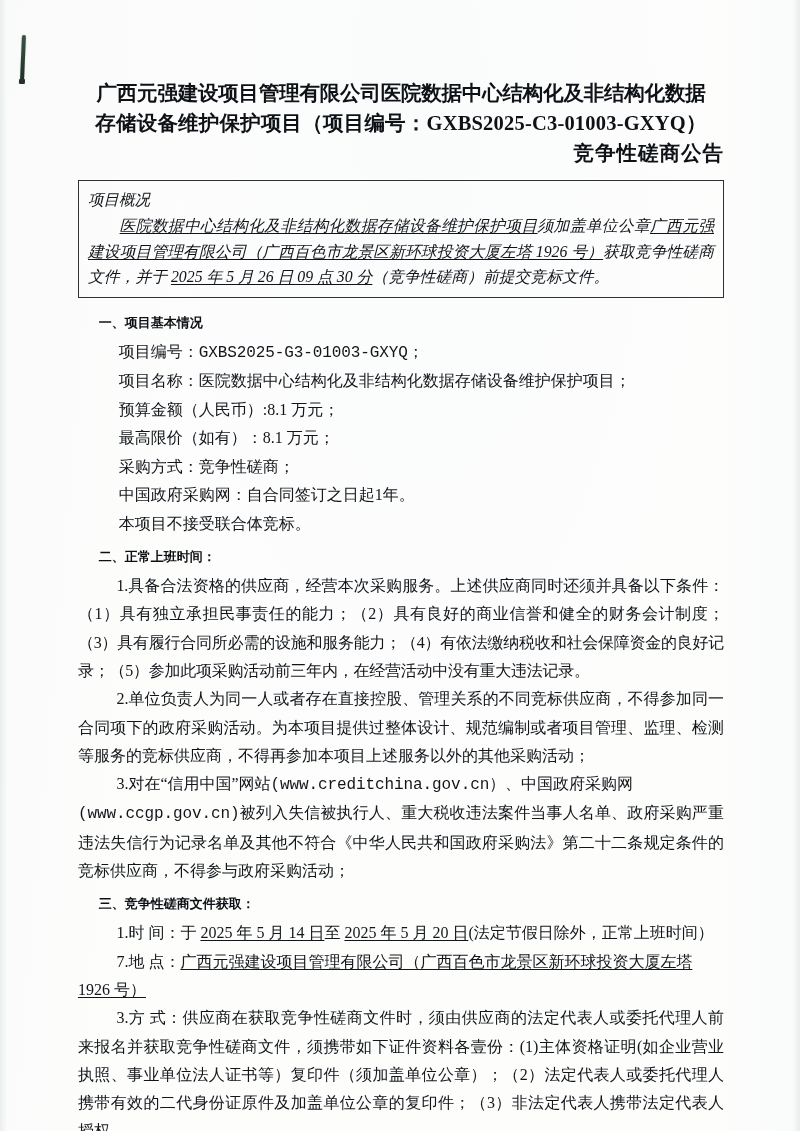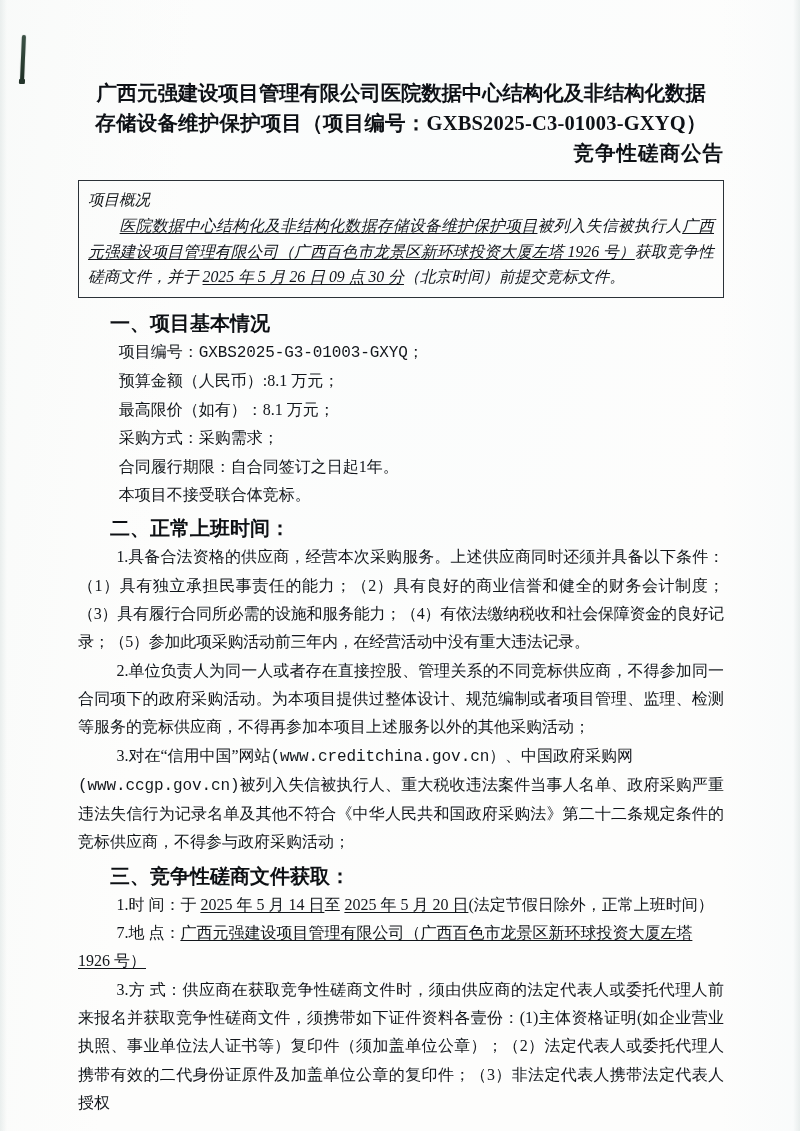--- a/index.html
+++ b/index.html
@@ -103,21 +103,21 @@
     text-justify: inter-ideograph;
     text-indent: 2em;
     margin: 0;
     color: #10141a;
     font-weight: 500;
   }
   .u { text-decoration: underline; text-underline-offset: 2px; }
 
   
   .sec-head {
-    font-size: 20px;
+    font-size: 13px;
     font-weight: bold;
     line-height: 28px;
     text-indent: 1.6em;
     margin: 5px 0 1px 0;
     color: #0d1014;
   }
   p.body {
     font-size: 16px;
     line-height: 28.3px;
     margin: 0;
@@ -147,32 +147,33 @@
   <div class="content">
 
     <h1 class="doc-title">
       <span class="tline l1">广西元强建设项目管理有限公司医院数据中心结构化及非结构化数据</span>
       <span class="tline l2">存储设备维护保护项目（项目编号：GXBS2025-C3-01003-GXYQ）</span>
       <span class="tline l3">竞争性磋商公告</span>
     </h1>
 
     <div class="overview-box">
       <div class="overview-label">项目概况</div>
-      <p class="overview-body"><span class="u">医院数据中心结构化及非结构化数据存储设备维护保护项目</span><span>被列入失信被执行人</span><span class="u">广西元强建设项目管理有限公司（广西百色市龙景区新环球投资大厦左塔 1926 号）</span><span>获取竞争性磋商文件，并于 </span><span class="u">2025 年 5 月 26 日 09 点 30 分</span><span>（北京时间）前提交竞标文件。</span></p>
+      <p class="overview-body"><span class="u">医院数据中心结构化及非结构化数据存储设备维护保护项目</span><span>须加盖单位公章</span><span class="u">广西元强建设项目管理有限公司（广西百色市龙景区新环球投资大厦左塔 1926 号）</span><span>获取竞争性磋商文件，并于 </span><span class="u">2025 年 5 月 26 日 09 点 30 分</span><span>（竞争性磋商）前提交竞标文件。</span></p>
     </div>
 
     <div>
       <div class="sec-head">一、项目基本情况</div>
       <div class="field-list">
         <p class="body indent2"><span>项目编号：</span><span class="mono">GXBS2025-G3-01003-GXYQ；</span></p>
+        <p class="body indent2"><span>项目名称：</span><span>医院数据中心结构化及非结构化数据存储设备维护保护项目；</span></p>
         <p class="body indent2"><span>预算金额（人民币）:</span><span>8.1 万元；</span></p>
         <p class="body indent2"><span>最高限价（如有）：</span><span>8.1 万元；</span></p>
-        <p class="body indent2"><span>采购方式：</span><span>采购需求；</span></p>
+        <p class="body indent2"><span>采购方式：</span><span>竞争性磋商；</span></p>
       </div>
-      <p class="body indent2">合同履行期限：自合同签订之日起1年。</p>
+      <p class="body indent2">中国政府采购网：自合同签订之日起1年。</p>
       <p class="body indent2">本项目不接受联合体竞标。</p>
     </div>
 
     <div>
       <div class="sec-head">二、正常上班时间：</div>
       <p class="body indent-item tight">1.具备合法资格的供应商，经营本次采购服务。上述供应商同时还须并具备以下条件：（1）具有独立承担民事责任的能力；（2）具有良好的商业信誉和健全的财务会计制度；（3）具有履行合同所必需的设施和服务能力；（4）有依法缴纳税收和社会保障资金的良好记录；（5）参加此项采购活动前三年内，在经营活动中没有重大违法记录。</p>
       <p class="body indent-item">2.单位负责人为同一人或者存在直接控股、管理关系的不同竞标供应商，不得参加同一合同项下的政府采购活动。为本项目提供过整体设计、规范编制或者项目管理、监理、检测等服务的竞标供应商，不得再参加本项目上述服务以外的其他采购活动；</p>
       <p class="body indent-item"><span>3.对在“信用中国”网站</span><span class="mono">(www.creditchina.gov.cn）</span><span>、中国政府采购网</span><br><span class="mono">(www.ccgp.gov.cn)</span><span>被列入失信被执行人、重大税收违法案件当事人名单、政府采购严重违法失信行为记录名单及其他不符合《中华人民共和国政府采购法》第二十二条规定条件的竞标供应商，不得参与政府采购活动；</span></p>
     </div>
 

